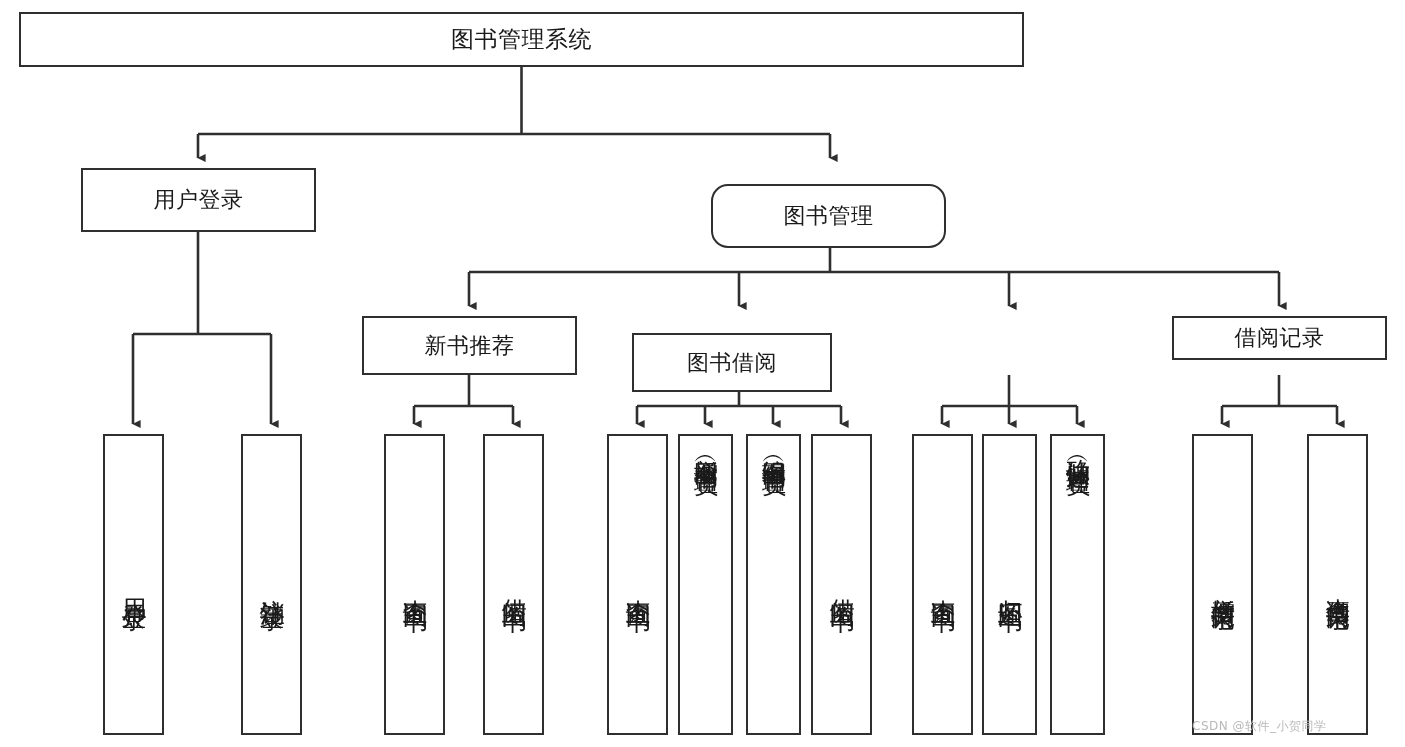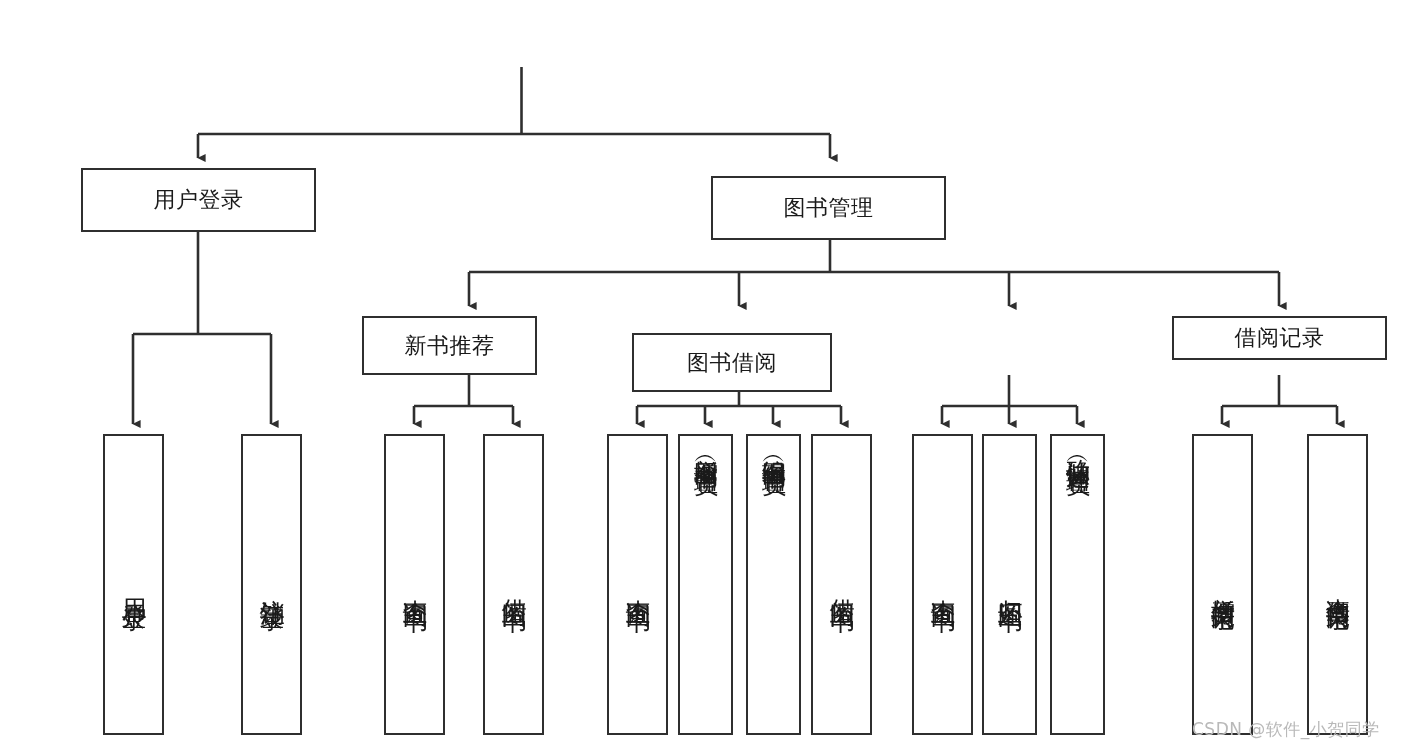--- a/index.html
+++ b/index.html
@@ -65,21 +65,21 @@
   }
   .node.vert.tall .label {
     font-size: 24px;
     letter-spacing: 2px;
   }
   .node.vert.topalign {
     align-items: flex-start;
   }
   .watermark {
     position: absolute;
-    font-size: 17px;
+    font-size: 12px;
     color: #b9b9b9;
     white-space: nowrap;
     letter-spacing: 0.5px;
   }
 </style>
 </head>
 <body>
 
 <div id="canvas">
 
@@ -126,29 +126,32 @@
       <path d="M 1009 406 L 1009 424" marker-end="url(#arrow)"></path>
       <path d="M 1077 406 L 1077 424" marker-end="url(#arrow)"></path>
 
       <path d="M 1279 375 L 1279 406"></path>
       <path d="M 1222 406 L 1337 406"></path>
       <path d="M 1222 406 L 1222 424" marker-end="url(#arrow)"></path>
       <path d="M 1337 406 L 1337 424" marker-end="url(#arrow)"></path>
     </g>
   </svg>
 
+  <div class="node horiz root" style="left:19px; top:12px; width:1005px; height:55px;">
+    <span class="label">图书管理系统</span>
+  </div>
 
   <div class="node horiz" style="left:81px; top:168px; width:235px; height:64px;">
     <span class="label">用户登录</span>
   </div>
-  <div class="node horiz" style="left:711px; top:176px; width:235px; height:64px;">
+  <div class="node horiz" style="left:711px; top:184px; width:235px; height:64px;border-radius:17px;">
     <span class="label">图书管理</span>
   </div>
 
-  <div class="node horiz" style="left:362px; top:316px; width:175px; height:59px;">
+  <div class="node horiz" style="left:362px; top:316px; width:215px; height:59px;">
     <span class="label">新书推荐</span>
   </div>
   <div class="node horiz" style="left:632px; top:333px; width:200px; height:59px;">
     <span class="label">图书借阅</span>
   </div>
   <div class="node horiz" style="left:1172px; top:316px; width:215px; height:44px;">
     <span class="label">借阅记录</span>
   </div>
 
   <div class="node vert" style="left:103px; top:434px; width:61px; height:301px;">

